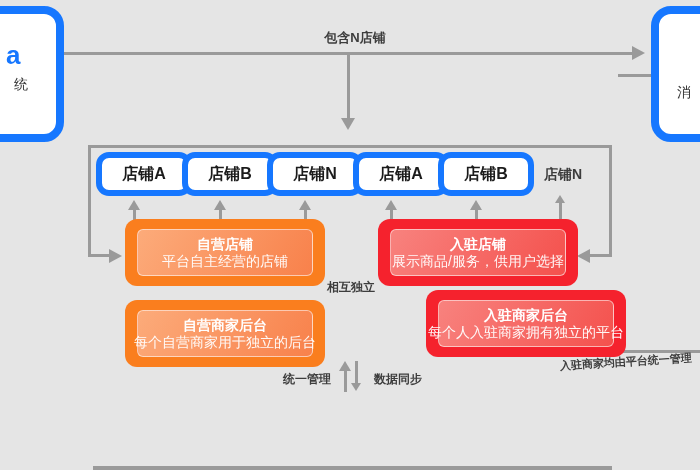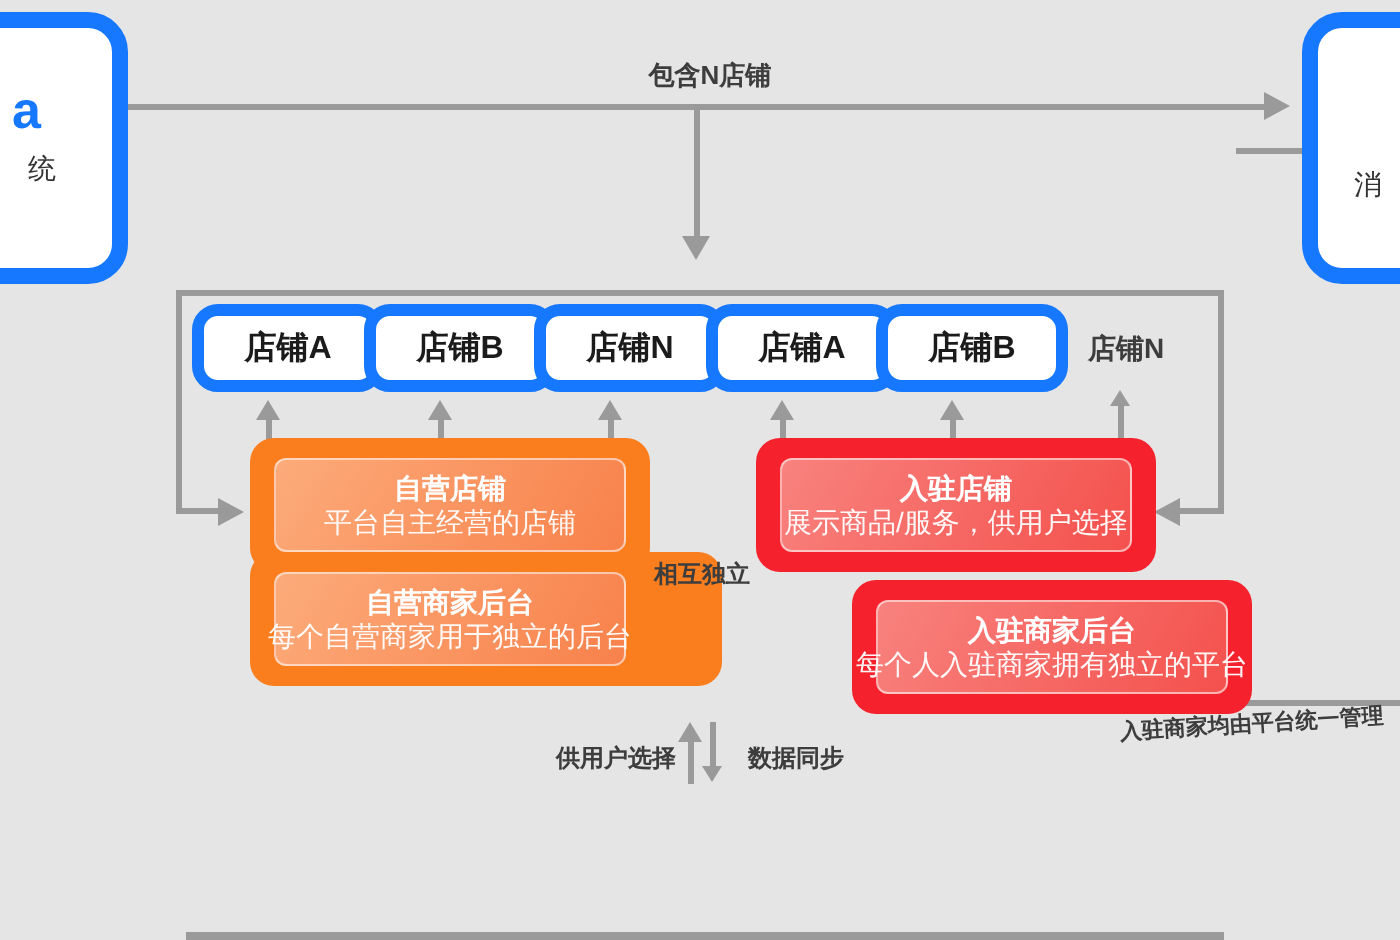--- a/index.html
+++ b/index.html
@@ -43,21 +43,21 @@
     border:1px solid rgba(255,255,255,.55);box-sizing:border-box;
     display:flex;flex-direction:column;align-items:center;justify-content:center;gap:3px;
   }
   .groupbox .title{color:#fff;font-size:14px;font-weight:bold;line-height:1;}
   .groupbox .sub{color:rgba(255,255,255,.95);font-size:14px;line-height:1;white-space:nowrap;}
   .orange{background:#fa7e1e;}
   .orange .inner{background:linear-gradient(120deg,#fcab7a,#f8814b);}
   .red{background:#f5222d;}
   .red .inner{background:linear-gradient(120deg,#f8827e,#f4514d);}
   #selfStore{left:125px;top:219px;}
-  #selfBackend{left:125px;top:276px;padding-left:36px;}
+  #selfBackend{left:125px;top:300px;}
   #settledStore{left:378px;top:219px;}
   #settledBackend{left:378px;top:290px;margin-left:48px;}
   
   #pcBox{position:absolute;left:258px;top:394px;width:187px;height:62px;background:#1677ff;border-radius:12px;}
   #pcBox .inner{
     position:absolute;left:10px;top:9px;width:167px;height:45px;border-radius:6px;
     background:linear-gradient(120deg,#449eff,#1a74f2);
     border:1px solid rgba(255,255,255,.5);box-sizing:border-box;
     display:flex;flex-direction:column;align-items:center;justify-content:center;gap:3px;
   }
@@ -95,21 +95,21 @@
   <div class="vline" style="left:390px;top:208px;height:16px;width:2.5px;"></div>
   <div class="arr up" style="left:470px;top:200px;"></div>
   <div class="vline" style="left:475px;top:208px;height:16px;width:2.5px;"></div>
   <div class="arr up sm" style="left:555px;top:195px;"></div>
   <div class="vline" style="left:559px;top:202px;height:22px;width:2.5px;"></div>
 
   <div class="arr up" style="left:339px;top:361px;"></div>
   <div class="vline" style="left:344px;top:369px;height:23px;width:2.5px;"></div>
   <div class="vline" style="left:355px;top:361px;height:23px;width:2.5px;"></div>
   <div class="arr down sm" style="left:351px;top:383px;"></div>
-  <div class="ghostlabel" style="left:278px;top:371px;width:58px;font-size:12px;">供用户选择</div>
+  <div class="ghostlabel" style="left:278px;top:371px;width:58px;font-size:12px;">统一管理</div>
   <div class="ghostlabel" style="left:366px;top:371px;width:64px;font-size:12px;">数据同步</div>
 
   <div class="hline" style="left:556px;top:350px;width:144px;"></div>
   <div class="ghostlabel" style="left:551px;top:359px;width:150px;font-size:11px;transform:rotate(-3.5deg);transform-origin:left center;">入驻商家均由平台统一管理</div>
 
   <div class="hline" style="left:93px;top:466px;width:519px;height:4px;"></div>
 
   <div class="edgebox" id="topLeftBox">
     <span id="topLeftLogo">a</span>
     <span id="topLeftText">统</span>

